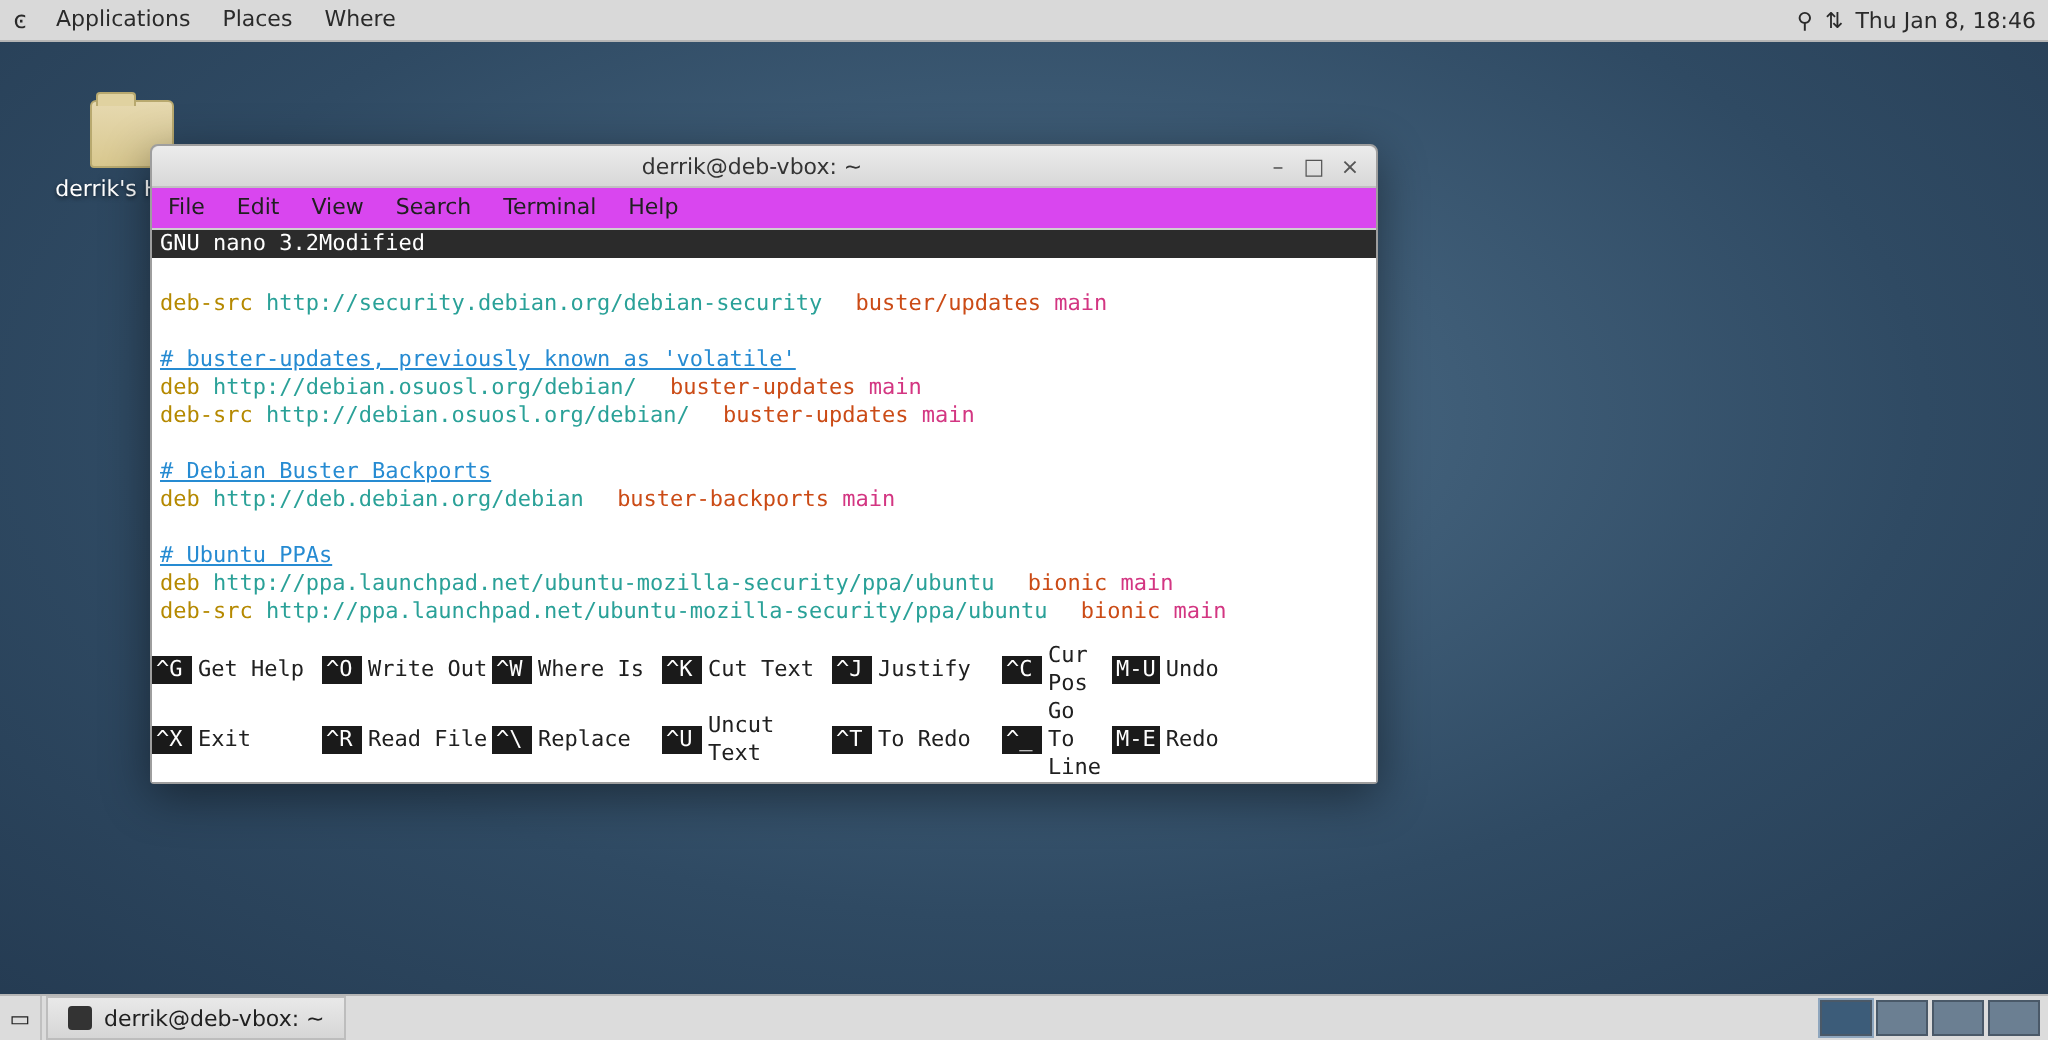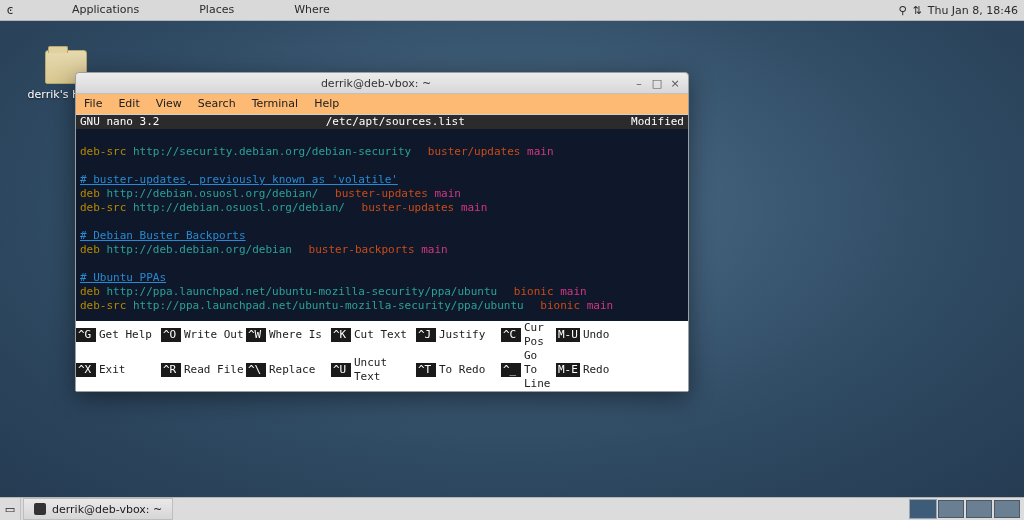--- a/index.html
+++ b/index.html
@@ -1,20 +1,20 @@
 <!DOCTYPE html>
 <html><head>
 <meta charset="utf-8">
 <style>
   html, body { margin:0; padding:0; width:1024px; height:520px; overflow:hidden; font-family:"DejaVu Sans","Liberation Sans",sans-serif; }
   body { background: radial-gradient(ellipse 900px 500px at 50% 40%, #4e6f8a 0%, #2f4a63 50%, #1f3349 100%); color:#202020; }
   
   .top-panel { position:absolute; top:0; left:0; right:0; height:20px; background:#d9d9d9; border-bottom:1px solid #b5b5b5; display:flex; align-items:center; font-size:11px; color:#2a2a2a; }
   .top-panel .brand { width:20px; display:flex; align-items:center; justify-content:center; font-size:12px; }
-  .top-panel .menu-item { padding:0 8px; line-height:20px; cursor:pointer;margin-left:44px; }
+  .top-panel .menu-item { padding:0 8px; line-height:20px; cursor:pointer; }
   .top-panel .spacer { flex:1; }
   .top-panel .tray { display:flex; align-items:center; gap:6px; padding-right:6px; }
   .top-panel .tray .ic { font-size:11px; }
   
   .desktop-icon { position:absolute; top:50px; left:26px; width:80px; text-align:center; color:#fff; font-size:11px; text-shadow:0 1px 2px rgba(0,0,0,.6); cursor:pointer; }
   .desktop-icon .folder { width:40px; height:32px; margin:0 auto 4px; background:linear-gradient(#e6d9b0,#d9c88f); border:1px solid #b8a96f; border-radius:3px 3px 2px 2px; position:relative; }
   .desktop-icon .folder:before { content:""; position:absolute; top:-5px; left:2px; width:18px; height:6px; background:#e0d2a0; border:1px solid #b8a96f; border-bottom:none; border-radius:2px 2px 0 0; }
   
   .bottom-panel { position:absolute; bottom:0; left:0; right:0; height:22px; background:#dcdcdc; border-top:1px solid #b5b5b5; display:flex; align-items:center; font-size:11px; }
   .bottom-panel .show-desktop { width:20px; height:22px; display:flex; align-items:center; justify-content:center; border-right:1px solid #c0c0c0; cursor:pointer; }
@@ -24,23 +24,23 @@
   .bottom-panel .task .dot.web { background:#d35400; }
   .bottom-panel .pager { margin-left:auto; display:flex; padding-right:4px; gap:2px; }
   .bottom-panel .pager div { width:24px; height:16px; background:#6b7f92; border:1px solid #4a5968; cursor:pointer; }
   .bottom-panel .pager div.current { background:#3c5c79; outline:1px solid #8ea6be; }
   
   .window { position:absolute; top:72px; left:75px; width:612px; height:318px; background:#dcdcdc; border:1px solid #9e9e9e; border-radius:4px 4px 2px 2px; box-shadow:0 6px 24px rgba(0,0,0,.45); display:flex; flex-direction:column; }
   .titlebar { height:20px; background:linear-gradient(#ececec,#d8d8d8); border-bottom:1px solid #c0c0c0; display:flex; align-items:center; font-size:11px; color:#333; border-radius:4px 4px 0 0; }
   .titlebar .title { flex:1; text-align:center; }
   .titlebar .winbtns { display:flex; gap:4px; padding:0 6px; }
   .titlebar .winbtns span { width:14px; height:14px; display:flex; align-items:center; justify-content:center; font-size:11px; color:#555; cursor:pointer; }
-  .menubar { height:20px; background:#fdba74; border-bottom:1px solid #cfcfcf; display:flex; align-items:center; font-size:11px; }
+  .menubar { height:20px; background:#d946ef; border-bottom:1px solid #cfcfcf; display:flex; align-items:center; font-size:11px; }
   .menubar span { padding:0 8px; line-height:20px; cursor:pointer; }
-  .term { flex:1; background:#0f172a; font-family:"DejaVu Sans Mono","Liberation Mono",monospace; font-size:11px; line-height:14px; display:flex; flex-direction:column; overflow:hidden; }
+  .term { flex:1; background:#ffffff; font-family:"DejaVu Sans Mono","Liberation Mono",monospace; font-size:11px; line-height:14px; display:flex; flex-direction:column; overflow:hidden; }
   .term-header { background:#2b2b2b; color:#fff; display:flex; padding:0 4px; }
   .term-header .mid { flex:1; text-align:center; }
   .term-body { flex:1; padding:2px 4px; white-space:pre; color:#333; }
   .c-kw   { color:#b58900; } 
   .c-url  { color:#2aa198; } 
   .c-name { color:#cb4b16;padding-left:10px; } 
   .c-sect { color:#d33682;margin-top:40px; } 
   .c-cmt  { color:#268bd2;text-decoration:underline; } 
   .term-help { background:#fff; }
   .term-help .row { display:flex; }
@@ -85,21 +85,20 @@
       <span>File</span>
       <span>Edit</span>
       <span>View</span>
       <span>Search</span>
       <span>Terminal</span>
       <span>Help</span>
     </div>
   <div class="term">
     <div class="term-header">
       <span>  GNU nano 3.2</span>
-      <span class="mid">/etc/apt/sources.list</span>
       <span>Modified </span>
     </div>
     <div class="term-body" id="term-body">
 <span class="c-kw">deb-src</span> <span class="c-url">http://security.debian.org/debian-security</span> <span class="c-name">buster/updates</span> <span class="c-sect">main</span>
 
 <span class="c-cmt"># buster-updates, previously known as 'volatile'</span>
 <span class="c-kw">deb</span> <span class="c-url">http://debian.osuosl.org/debian/</span> <span class="c-name">buster-updates</span> <span class="c-sect">main</span>
 <span class="c-kw">deb-src</span> <span class="c-url">http://debian.osuosl.org/debian/</span> <span class="c-name">buster-updates</span> <span class="c-sect">main</span>
 
 <span class="c-cmt"># Debian Buster Backports</span>

